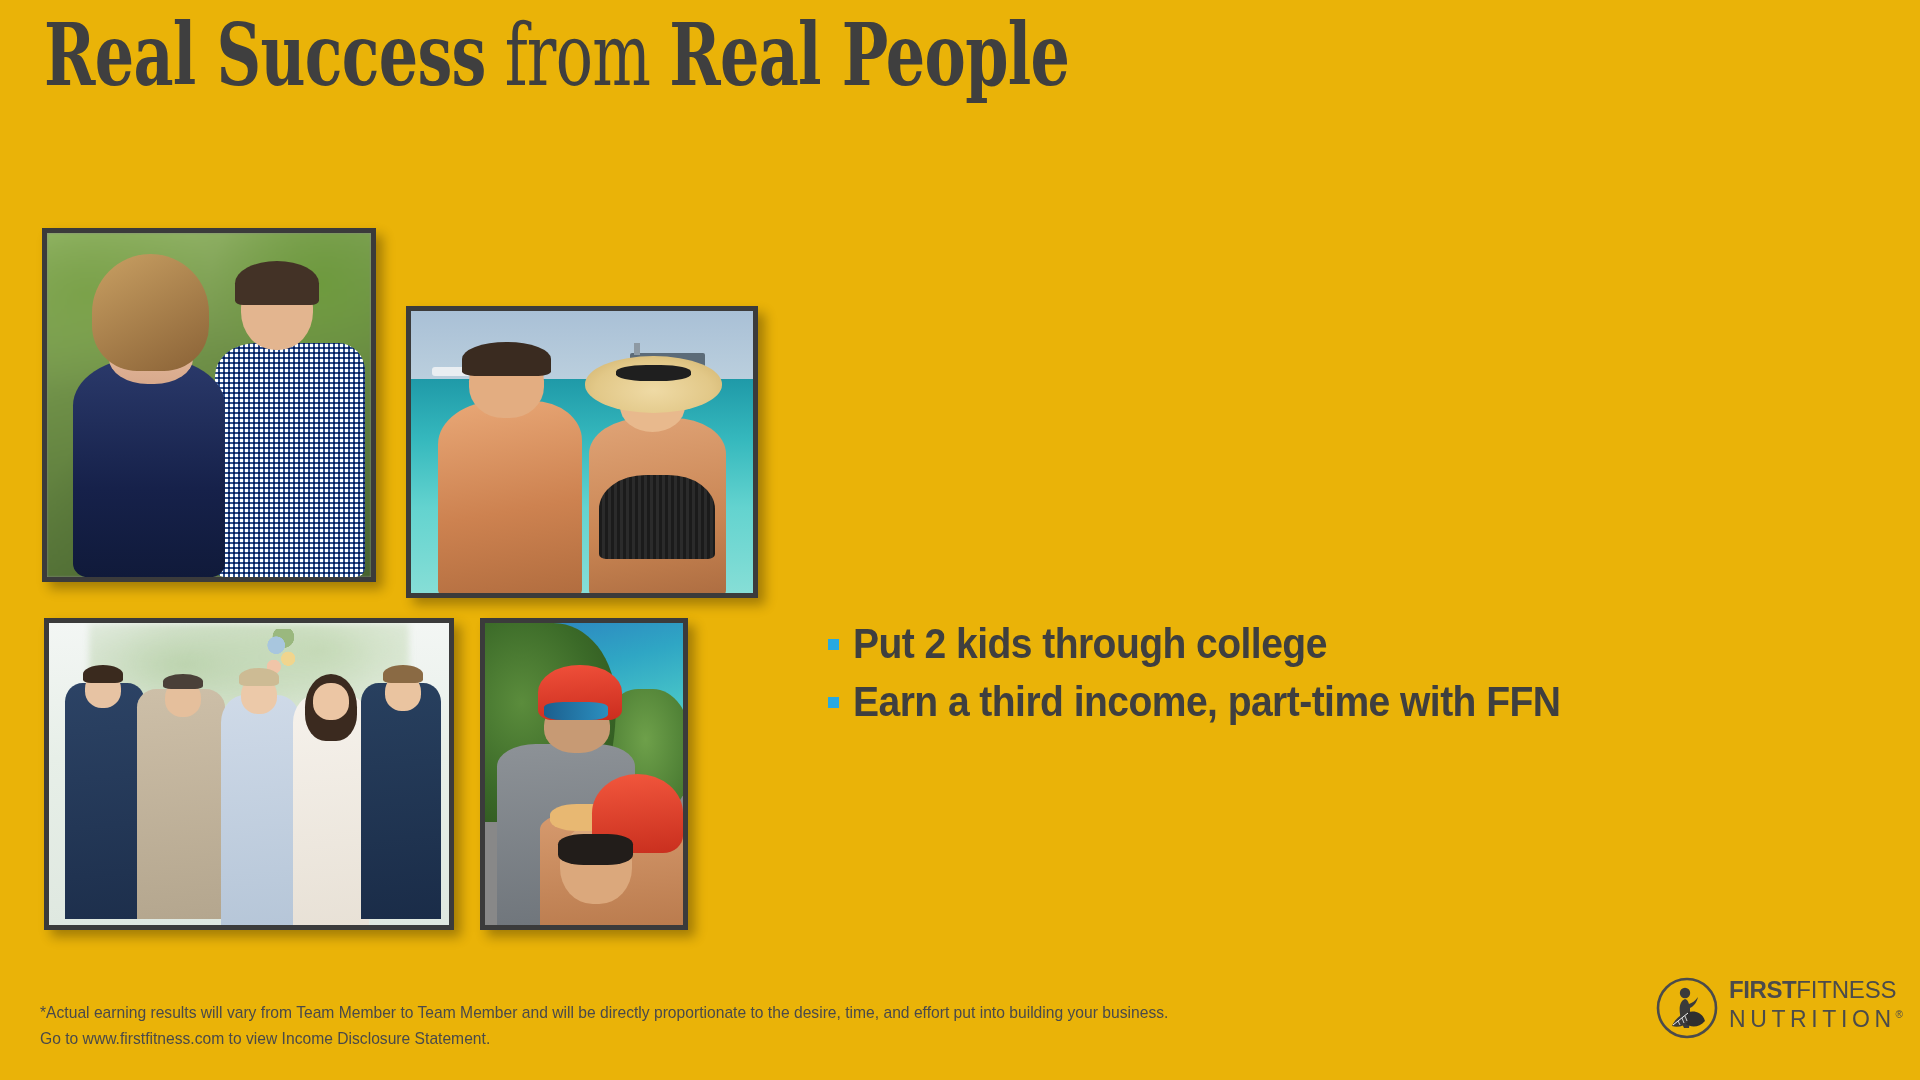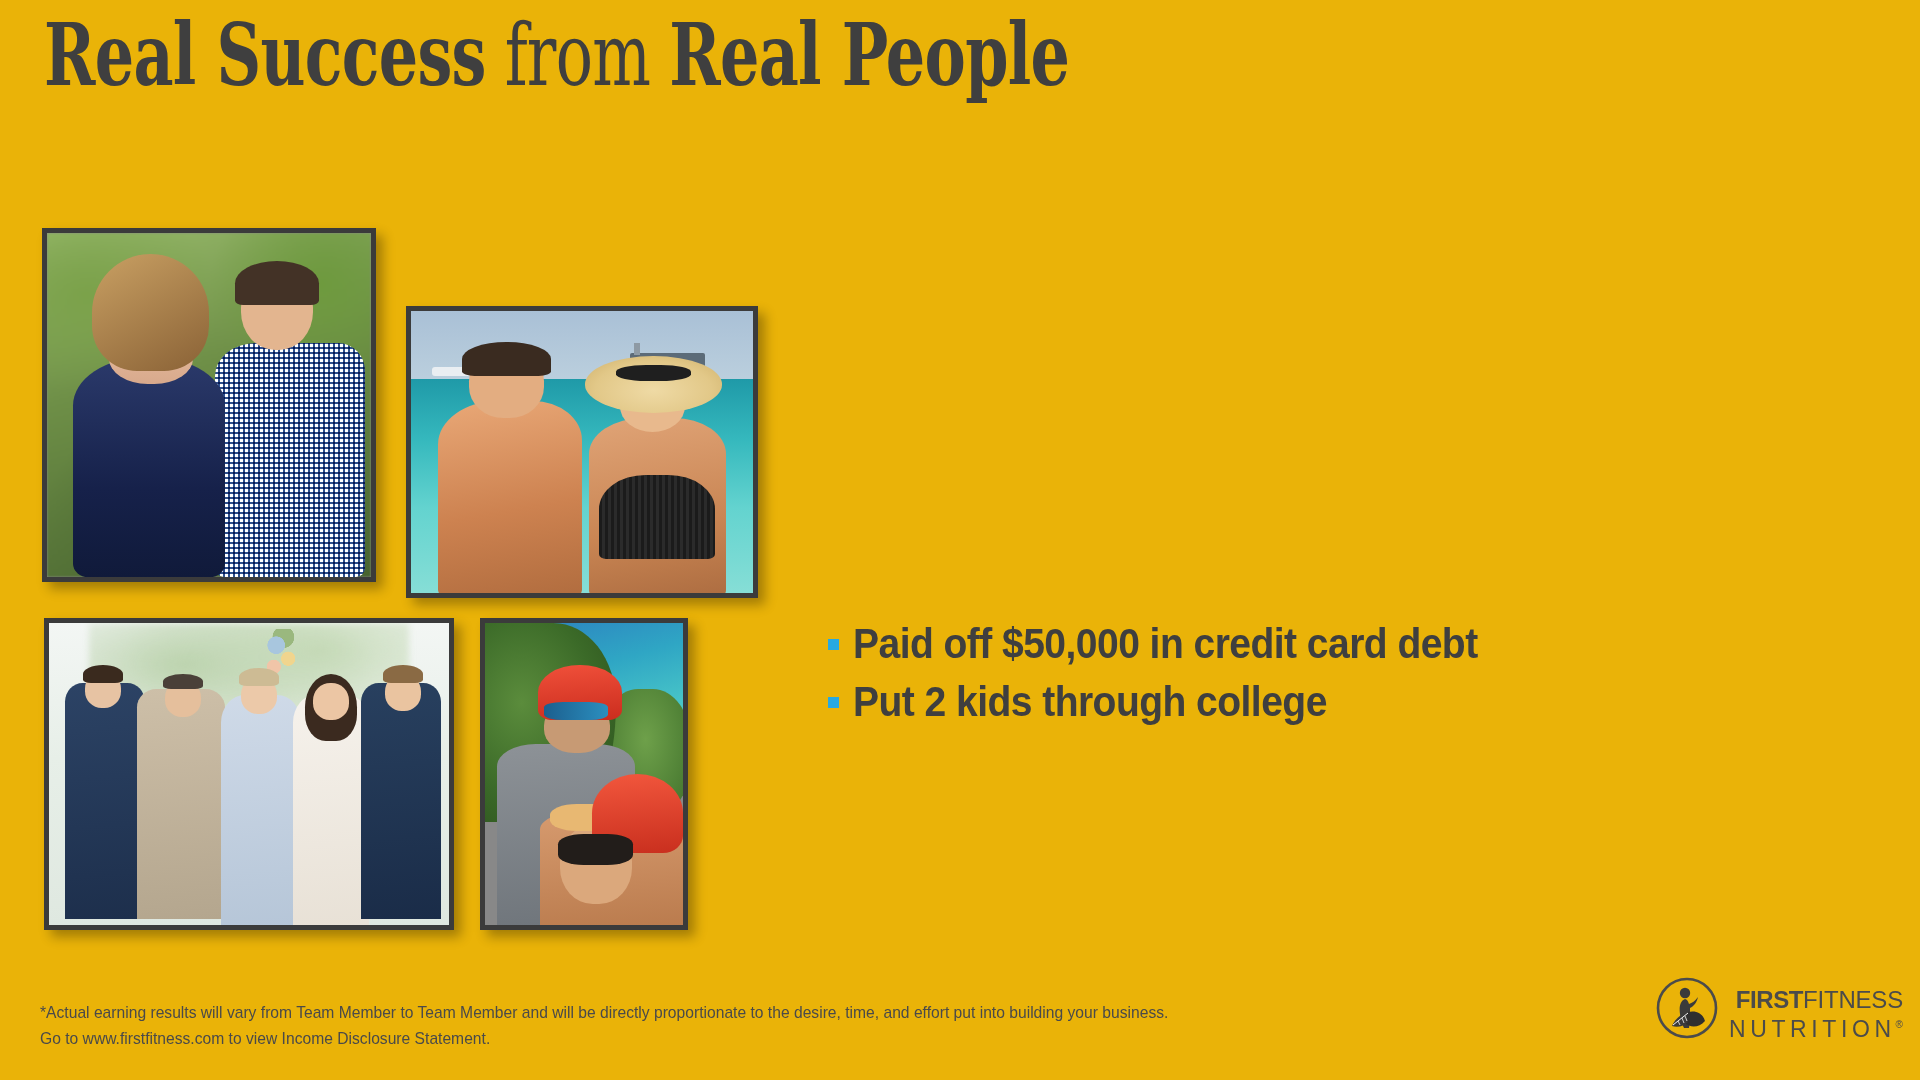--- a/index.html
+++ b/index.html
@@ -220,21 +220,21 @@
     line-height:1.55;
     color:#4a4a4a;
     white-space:nowrap;
     transform:scaleX(0.92);
     transform-origin:left top;
   }
 
   
   #brand-logo{position:absolute;left:1655px;top:972px;width:240px;height:74px;}
   .logo-mark{position:absolute;left:0;top:4px;width:64px;height:64px;}
-  .logo-text{position:absolute;left:74px;top:16px;text-align:right;}
+  .logo-text{position:absolute;left:74px;top:6px;}
   .logo-l1{font-family:"Liberation Sans",sans-serif;font-size:24px;color:#4b4b4b;line-height:1;white-space:nowrap;}
   .logo-l1 .bold{font-weight:700;letter-spacing:-.4px;}
   .logo-l1 .light{font-weight:400;letter-spacing:-.2px;}
   .logo-l2{font-family:"Liberation Sans",sans-serif;font-size:23px;font-weight:400;
     letter-spacing:4.6px;color:#4b4b4b;line-height:1;margin-top:6px;white-space:nowrap;}
   .logo-l2 .reg{font-size:10px;letter-spacing:0;vertical-align:super;}
 </style>
 </head>
 <body>
 
@@ -312,25 +312,25 @@
         <div class="vis"></div>
       <div class="helm2"></div>
         <div class="sg2"></div>
     </div>
   </div>
 
 
   <div id="benefits">
     <div class="bullet-row">
       <span class="bullet-sq"></span>
-      <span class="bullet-txt">Paid off $50,000 in credit card debt</span>
+      <span class="bullet-txt">Put 2 kids through college</span>
     </div>
     <div class="bullet-row">
       <span class="bullet-sq"></span>
-      <span class="bullet-txt">Put 2 kids through college</span>
+      <span class="bullet-txt">Earn a third income, part-time with FFN</span>
     </div>
   </div>
 
   <div id="disclaimer">
     <div>*Actual earning results will vary from Team Member to Team Member and will be directly proportionate to the desire, time, and effort put into building your business.</div>
     <div> Go to www.firstfitness.com to view Income Disclosure Statement.</div>
   </div>
 
   <div id="brand-logo">
     <svg class="logo-mark" viewBox="0 0 64 64">

